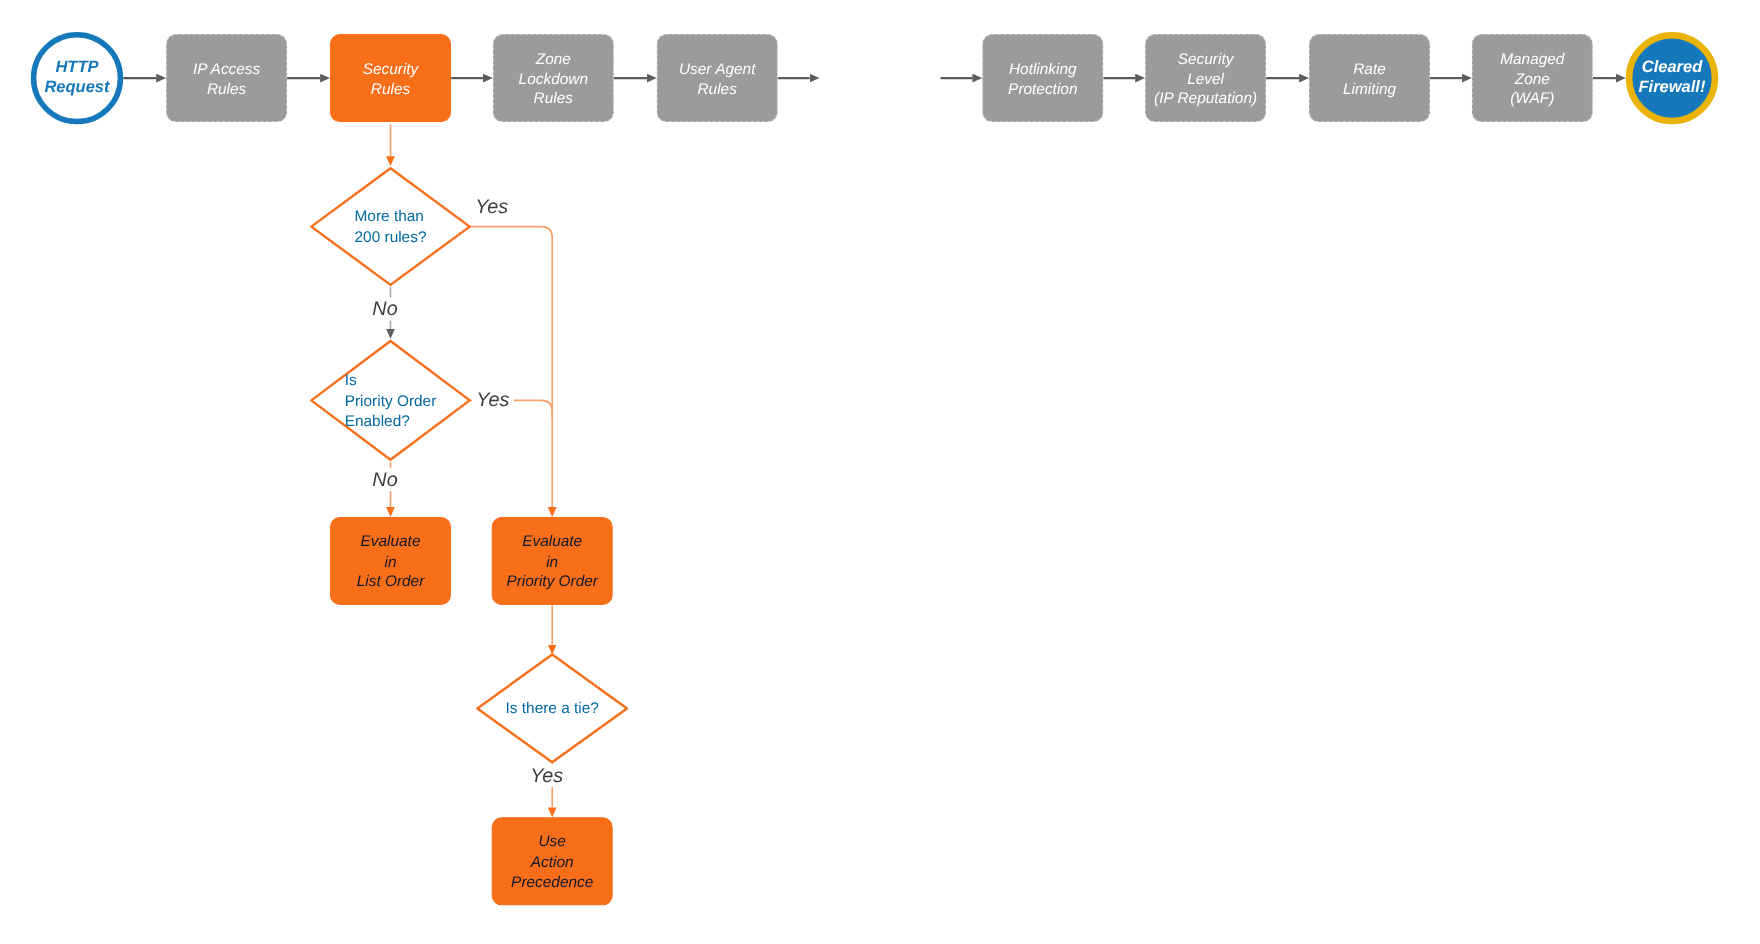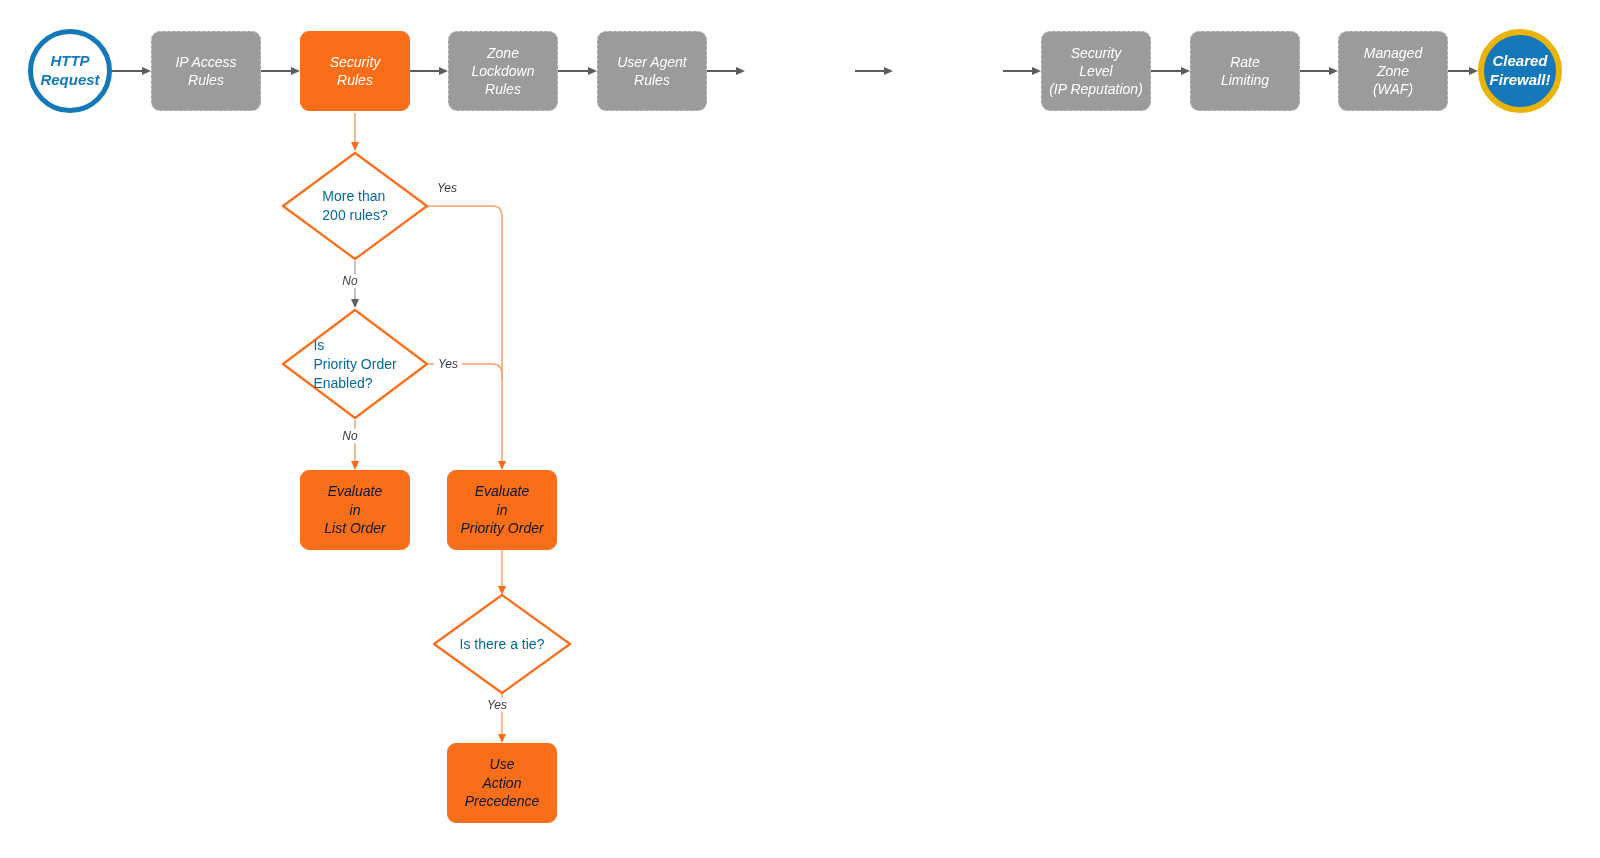--- a/index.html
+++ b/index.html
@@ -41,21 +41,21 @@
     display:flex;align-items:center;justify-content:center;
     text-align:center;white-space:pre-line;
   }
   .dtext{
     position:absolute;transform:translate(-50%,-50%);
     color:#0369a1;font-size:14px;line-height:1.35;
     text-align:left;white-space:pre-line;
   }
   .edge-label{
     position:absolute;transform:translate(-50%,-50%);
-    color:#3d3d3d;font-size:12px;font-style:italic;
+    color:#3d3d3d;font-size:18px;font-style:italic;
   }
   .edge-label.on-line{background:#ffffff;padding:0 4px;}
 </style>
 </head>
 <body>
 
 <div class="canvas">
 
   <svg class="wires" width="1600" height="858" viewBox="0 0 1600 858">
     <defs>
@@ -98,20 +98,22 @@
 
   <div class="box" style="left:151px">IP Access
 Rules</div>
   <div class="box highlight" style="left:300px">Security
 Rules</div>
   <div class="box" style="left:448px">Zone
 Lockdown
 Rules</div>
   <div class="box" style="left:597px">User Agent
 Rules</div>
+  <div class="box" style="left:893px">Hotlinking
+Protection</div>
   <div class="box" style="left:1041px">Security
 Level
 (IP Reputation)</div>
   <div class="box" style="left:1190px">Rate
 Limiting</div>
   <div class="box" style="left:1338px">Managed
 Zone
 (WAF)</div>
 
   <div class="dtext" style="left:355px;top:206px">More than

